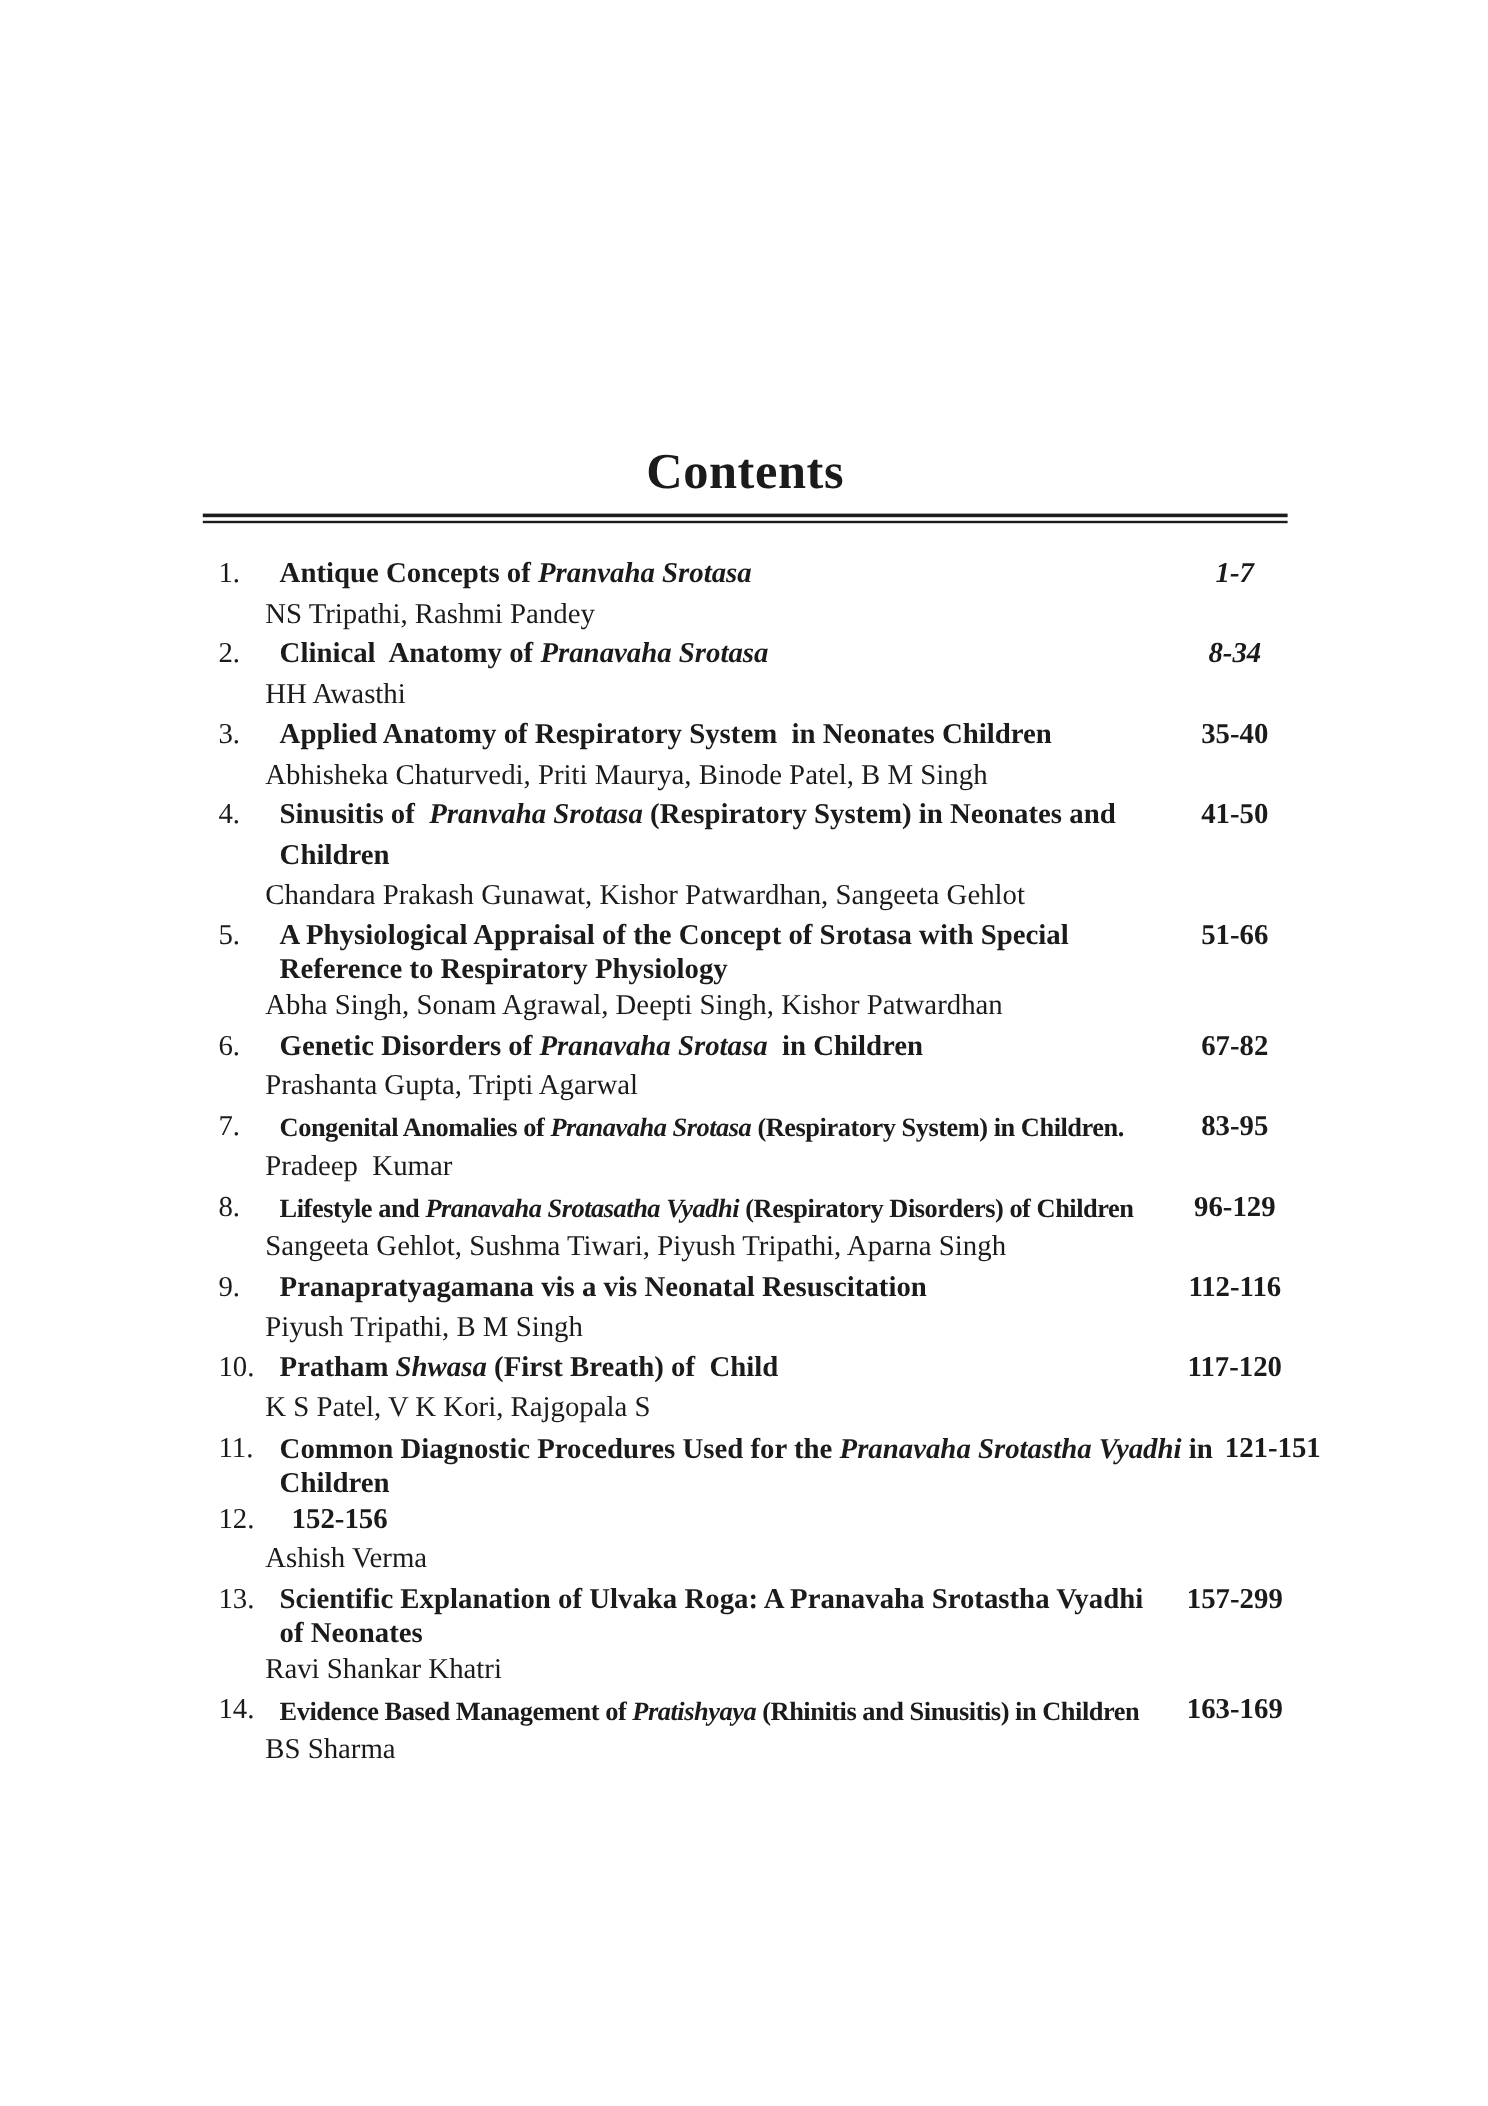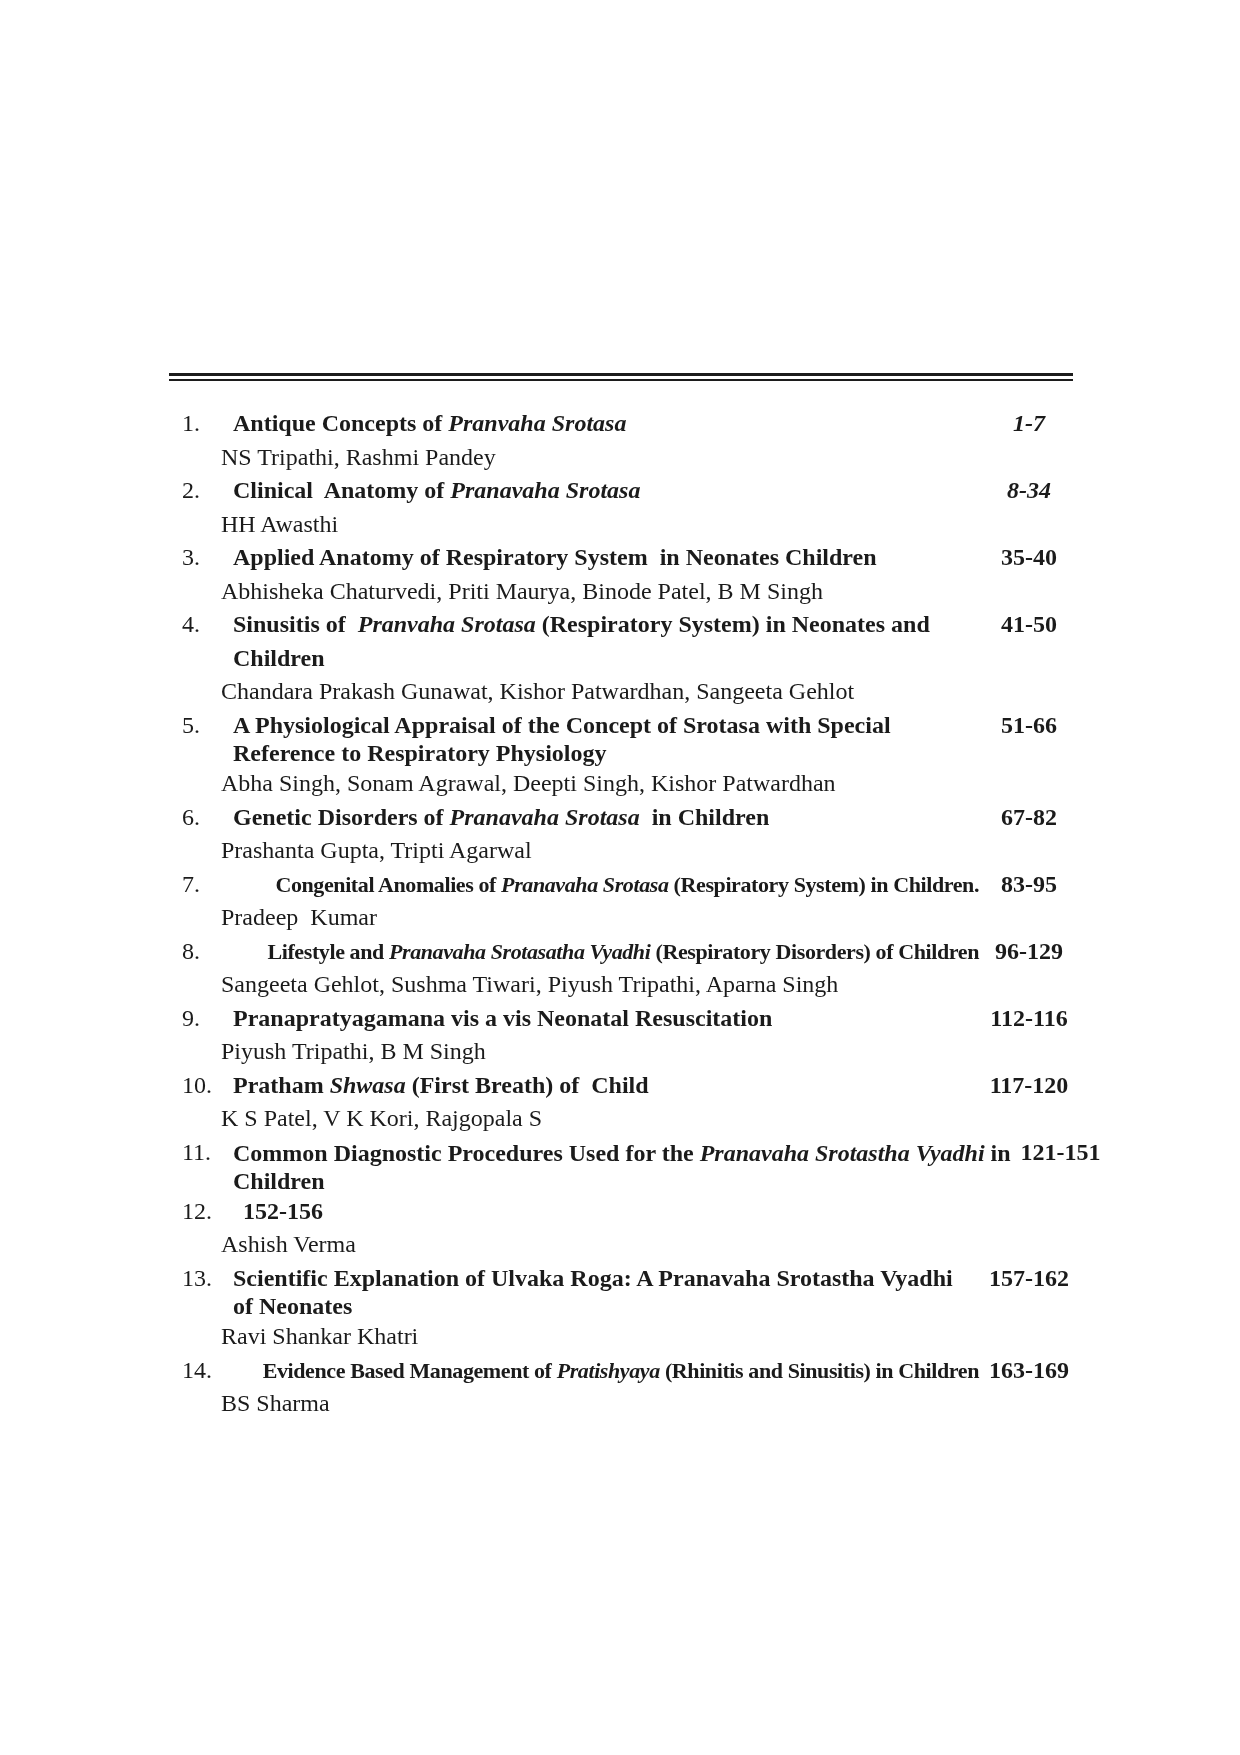--- a/index.html
+++ b/index.html
@@ -74,27 +74,27 @@
   }
   
   .toc-item.tight .title {
     line-height: 28px;
     padding-top: 2.75px;
   }
   
   .toc-item.condensed .title {
     font-size: 22px;
     letter-spacing: -0.4px;
-    text-align: right;
   }
 </style>
 </head>
 <body>
 
 <div class="content">
+  <h1 class="page-title">Contents</h1>
   <div class="double-rule"></div>
   <div class="toc" id="toc-list">
   <div class="toc-item">
     <div class="toc-row">
       <span class="num">1.</span>
       <span class="title"><span>Antique Concepts of </span><span class="it">Pranvaha Srotasa</span></span>
       <span class="pages it">1-7</span>
     </div>
     <div class="authors">NS Tripathi, Rashmi Pandey</div>
   </div>
@@ -197,21 +197,21 @@
       <span class="pages">152-156</span>
     </div>
     <div class="authors">Ashish Verma</div>
   </div>
 
   <div class="toc-item tight">
     <div class="toc-row">
       <span class="num">13.</span>
       <span class="title"><span>Scientific Explanation of Ulvaka Roga: A Pranavaha Srotastha Vyadhi
 of Neonates</span></span>
-      <span class="pages">157-162</span>
+      <span class="pages">157-299</span>
     </div>
     <div class="authors">Ravi Shankar Khatri</div>
   </div>
 
   <div class="toc-item condensed">
     <div class="toc-row">
       <span class="num">14.</span>
       <span class="title"><span>Evidence Based Management of </span><span class="it">Pratishyaya</span><span> (Rhinitis and Sinusitis) in Children</span></span>
       <span class="pages">163-169</span>
     </div>

